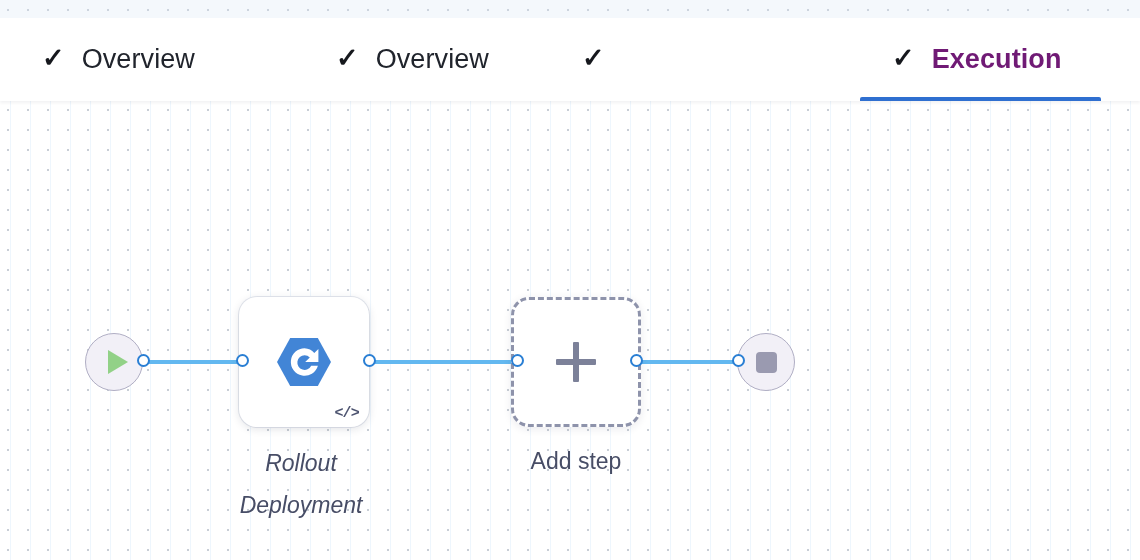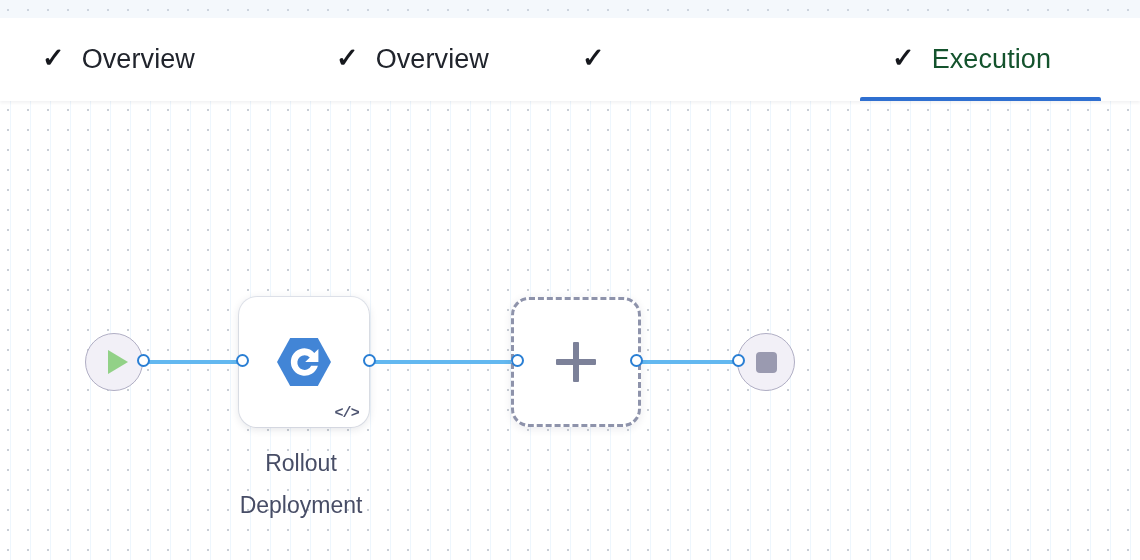--- a/index.html
+++ b/index.html
@@ -61,21 +61,21 @@
   }
 
   .tab .tab-label {
     font-size: 27px;
     line-height: 1;
     color: #20242c;
     letter-spacing: .1px;
     white-space: nowrap;
   }
 
-  .tab.is-active .tab-label { font-weight: 400; color: #14532d; }
+  .tab.is-active .tab-label { font-weight: 700; color: #701a75; }
 
   .tab-underline {
     position: absolute;
     bottom: 0;
     height: 4px;
     border-radius: 2px 2px 0 0;
     background: #2f6fd0;
   }
 
   
@@ -257,18 +257,19 @@
       <span class="stop-sq"></span>
     </div>
 
     <div class="handle" style="left:137px; top:253px;"></div>
     <div class="handle" style="left:236px; top:253px;"></div>
     <div class="handle" style="left:363px; top:253px;"></div>
     <div class="handle" style="left:511px; top:253px;"></div>
     <div class="handle" style="left:630px; top:253px;"></div>
     <div class="handle" style="left:732px; top:253px;"></div>
 
-    <div class="node-label" style="left:201px; top:341px; width:200px;">Rollout
+    <div class="node-label" style="left:201px; top:341px; width:200px;font-style:italic;">Rollout
 Deployment</div>
 
+    <div class="node-label" style="left:476px; top:339px; width:200px;">Add step</div>
 
   </div>
 </div>
 
 </body></html>

